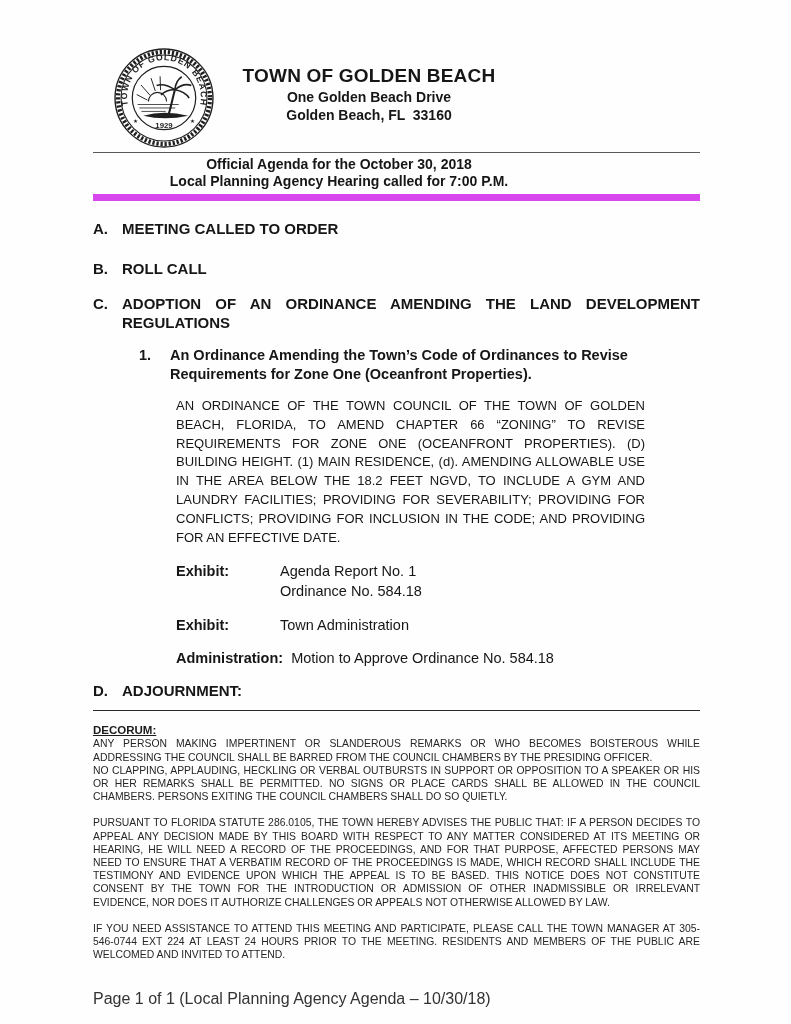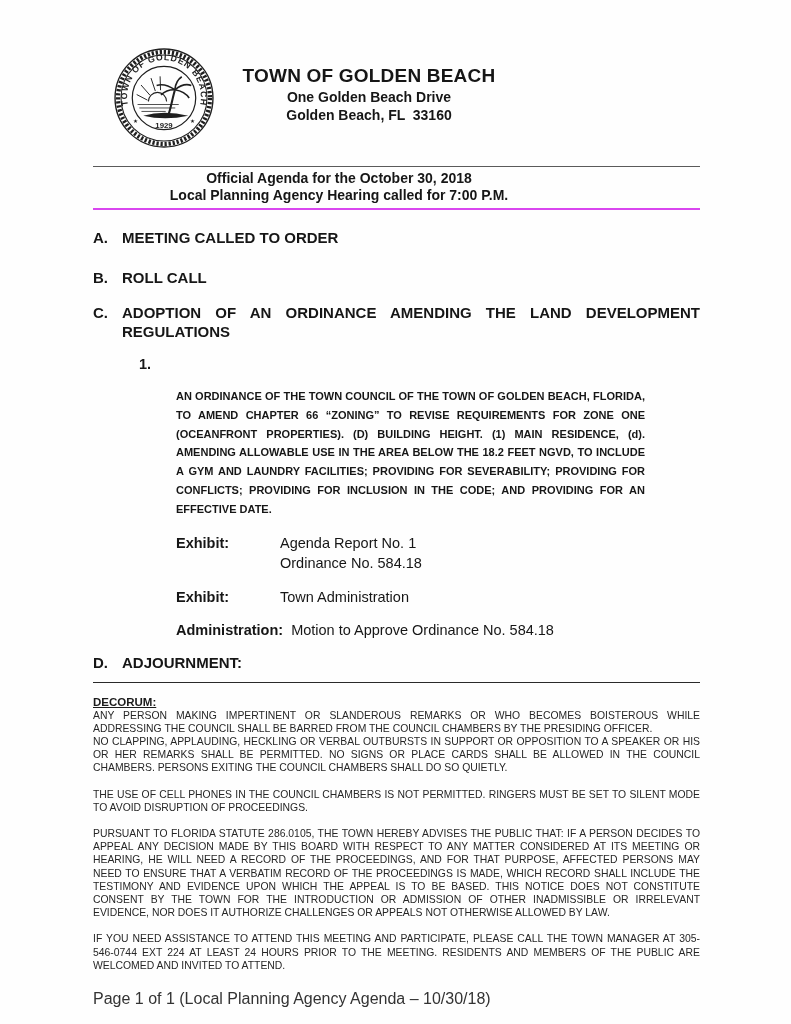--- a/index.html
+++ b/index.html
@@ -19,46 +19,45 @@
 
   
   .header { position:relative; height:102px; }
   .seal { position:absolute; left:14px; top:0; width:114px; height:104px; }
   .title-block { position:absolute; left:37px; top:18px; width:478px; text-align:center; }
   .page-title { font-size:19px; font-weight:bold; letter-spacing:.2px; line-height:24px; }
   .addr { font-size:14px; font-weight:bold; line-height:18px; white-space:pre; }
 
   
   .banner {
-    margin-top:18px;
+    margin-top:4px;
     border-top:1px solid #5a5a5a;
-    border-bottom:2px solid #d946ef;
+    border-bottom:7px solid #d946ef;
     padding:3px 0 4px;
   }
   .banner-inner { width:492px; text-align:center; font-weight:bold; font-size:14px; line-height:17px; }
 
   
   .item { display:flex; font-weight:bold; font-size:15px; line-height:19px; }
   .item-letter { width:29px; flex:none; }
   .item-title { flex:1; text-align:justify; }
   .mt-a { margin-top:18px; }
   .mt-b { margin-top:21px; }
   .mt-c { margin-top:16px; }
   .mt-d { margin-top:13px; }
 
   
   .sub-item { display:flex; margin:14px 0 0 46px; font-weight:bold; font-size:14.5px; line-height:19px; }
   .sub-number { width:31px; flex:none; }
   .sub-title { width:470px; }
 
   .ordinance-body {
     margin:13px 0 0 83px; width:469px;
-    font-size:11px; line-height:18.8px;
+    font-size:13px; line-height:18.8px;
     text-align:justify;
-    font-weight:bold;
   }
 
   .kv { display:flex; margin:14px 0 0 83px; font-size:14.5px; line-height:20px; }
   .kv-label { width:104px; flex:none; font-weight:bold; }
   .kv-value div { line-height:20px; }
   .rec { margin:13px 0 0 83px; font-size:14.5px; line-height:20px; }
   .rec .kv-label-inline { font-weight:bold; margin-right:8px; }
 
   p { margin:0; }
 
@@ -141,20 +140,21 @@
     <span class="item-title">ROLL CALL</span>
   </div>
 
   <div class="item mt-c">
     <span class="item-letter">C.</span>
     <span class="item-title">ADOPTION OF AN ORDINANCE AMENDING THE LAND DEVELOPMENT REGULATIONS</span>
   </div>
 
   <div class="sub-item">
     <span class="sub-number">1.</span>
+    <span class="sub-title">An Ordinance Amending the Town’s Code of Ordinances to Revise Requirements for Zone One (Oceanfront Properties).</span>
   </div>
 
   <p class="ordinance-body">AN ORDINANCE OF THE TOWN COUNCIL OF THE TOWN OF GOLDEN BEACH, FLORIDA, TO AMEND CHAPTER 66 “ZONING” TO REVISE REQUIREMENTS FOR ZONE ONE (OCEANFRONT PROPERTIES). (D) BUILDING HEIGHT. (1) MAIN RESIDENCE, (d). AMENDING ALLOWABLE USE IN THE AREA BELOW THE 18.2 FEET NGVD, TO INCLUDE A GYM AND LAUNDRY FACILITIES; PROVIDING FOR SEVERABILITY; PROVIDING FOR CONFLICTS; PROVIDING FOR INCLUSION IN THE CODE; AND PROVIDING FOR AN EFFECTIVE DATE.</p>
 
   <div class="kv">
     <span class="kv-label">Exhibit:</span>
     <span class="kv-value">
       <div>Agenda Report No. 1</div>
       <div>Ordinance No. 584.18</div>
     </span>
@@ -171,20 +171,19 @@
 
   <div class="item mt-d">
     <span class="item-letter">D.</span>
     <span class="item-title">ADJOURNMENT:</span>
   </div>
 
   <div class="decorum">
     <div class="decorum-heading">DECORUM:</div>
     <p class="dp">ANY PERSON MAKING IMPERTINENT OR SLANDEROUS REMARKS OR WHO BECOMES BOISTEROUS WHILE ADDRESSING THE COUNCIL SHALL BE BARRED FROM THE COUNCIL CHAMBERS BY THE PRESIDING OFFICER.</p>
     <p class="dp">NO CLAPPING, APPLAUDING, HECKLING OR VERBAL OUTBURSTS IN SUPPORT OR OPPOSITION TO A SPEAKER OR HIS OR HER REMARKS SHALL BE PERMITTED. NO SIGNS OR PLACE CARDS SHALL BE ALLOWED IN THE COUNCIL CHAMBERS. PERSONS EXITING THE COUNCIL CHAMBERS SHALL DO SO QUIETLY.</p>
-    <p class="dp gap">THE USE OF CELL PHONES IN THE COUNCIL CHAMBERS IS NOT PERMITTED. RINGERS MUST BE SET TO SILENT MODE TO AVOID DISRUPTION OF PROCEEDINGS.</p>
     <p class="dp gap">PURSUANT TO FLORIDA STATUTE 286.0105, THE TOWN HEREBY ADVISES THE PUBLIC THAT: IF A PERSON DECIDES TO APPEAL ANY DECISION MADE BY THIS BOARD WITH RESPECT TO ANY MATTER CONSIDERED AT ITS MEETING OR HEARING, HE WILL NEED A RECORD OF THE PROCEEDINGS, AND FOR THAT PURPOSE, AFFECTED PERSONS MAY NEED TO ENSURE THAT A VERBATIM RECORD OF THE PROCEEDINGS IS MADE, WHICH RECORD SHALL INCLUDE THE TESTIMONY AND EVIDENCE UPON WHICH THE APPEAL IS TO BE BASED. THIS NOTICE DOES NOT CONSTITUTE CONSENT BY THE TOWN FOR THE INTRODUCTION OR ADMISSION OF OTHER INADMISSIBLE OR IRRELEVANT EVIDENCE, NOR DOES IT AUTHORIZE CHALLENGES OR APPEALS NOT OTHERWISE ALLOWED BY LAW.</p>
     <p class="dp gap">IF YOU NEED ASSISTANCE TO ATTEND THIS MEETING AND PARTICIPATE, PLEASE CALL THE TOWN MANAGER AT 305-546-0744 EXT 224 AT LEAST 24 HOURS PRIOR TO THE MEETING. RESIDENTS AND MEMBERS OF THE PUBLIC ARE WELCOMED AND INVITED TO ATTEND.</p>
   </div>
 
   <div class="footer">Page 1 of 1 (Local Planning Agency Agenda – 10/30/18)</div>
 
 </div>
 
 </body></html>

